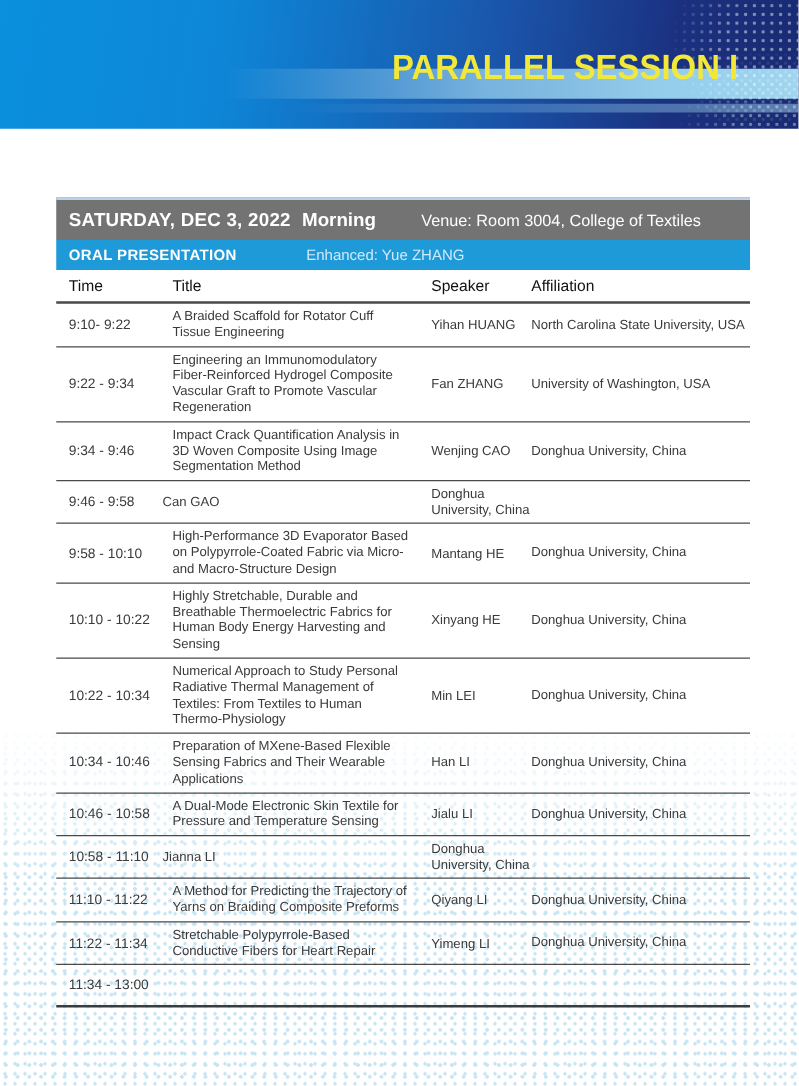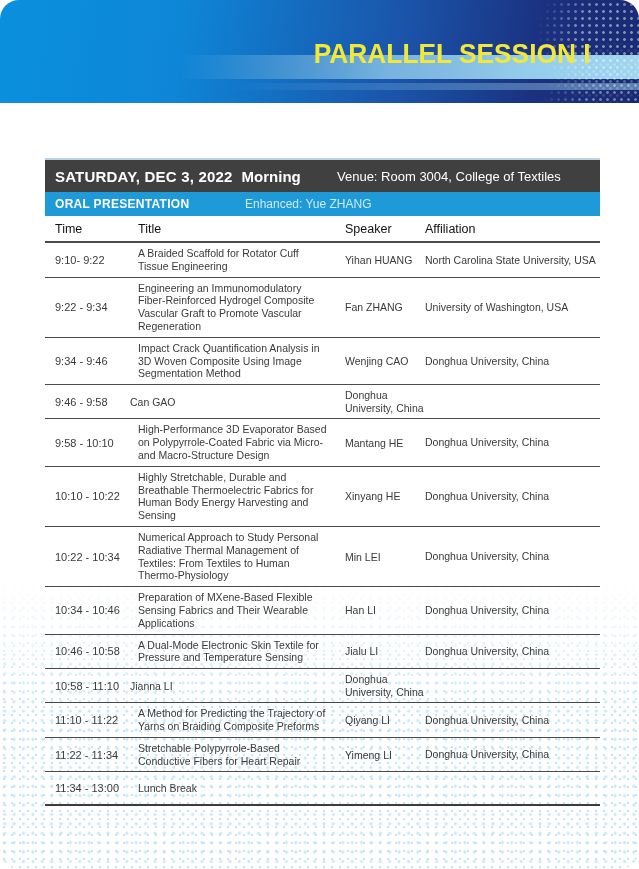--- a/index.html
+++ b/index.html
@@ -2,21 +2,20 @@
 <html><head>
 <meta charset="utf-8">
 <style>
   html,body{margin:0;padding:0;}
   .page{
     position:relative;
     width:639px;height:869px;
     background:#ffffff;
     overflow:hidden;
     font-family:"Liberation Sans","DejaVu Sans",sans-serif;
-    border-radius:19px;
   }
 
   
   .banner{
     position:absolute;left:0;top:0;width:639px;height:103px;
     background:linear-gradient(98deg,#0a90de 0%,#0e86d7 28%,#1a55aa 62%,#1b307f 84%,#182a72 100%);
     overflow:hidden;
   }
   .banner-stripe{
     position:absolute;left:180px;top:55px;width:459px;height:24px;
@@ -54,21 +53,21 @@
   .dots::before{
     content:"";position:absolute;left:0;top:0;right:0;bottom:0;
     background:linear-gradient(to bottom,#ffffff 0%,rgba(255,255,255,.75) 14%,rgba(255,255,255,0) 45%);
   }
 
   
   .session{
     position:absolute;left:45px;top:158px;width:555px;
   }
   .date-bar{
-    position:relative;height:34px;background:#404040;
+    position:relative;height:34px;background:#737373;
     border-top:2px solid #b9d2ea;
     box-sizing:border-box;
     display:flex;align-items:center;
     color:#ffffff;
   }
   .date-label{font-size:15px;font-weight:bold;margin-left:10px;letter-spacing:.2px;}
   .period-label{font-size:15px;font-weight:bold;margin-left:9px;}
   .venue-label{position:absolute;left:292px;font-size:13px;font-weight:normal;white-space:nowrap;}
   .mod-bar{
     position:relative;height:24px;background:#1f9ad8;
@@ -201,20 +200,19 @@
           <div class="cell-affil">Donghua University, China</div>
         </div>
         <div class="trow">
           <div class="cell-time">11:22 - 11:34</div>
           <div class="cell-title">Stretchable Polypyrrole-Based Conductive Fibers for Heart Repair</div>
           <div class="cell-speaker">Yimeng LI</div>
           <div class="cell-affil">Donghua University, China</div>
         </div>
         <div class="trow">
           <div class="cell-time">11:34 - 13:00</div>
-          <div class="cell-title">Lunch Break</div>
           <div class="cell-speaker"></div>
           <div class="cell-affil"></div>
         </div>
       </div>
 
   </div>
 </div>
 
 </body></html>

